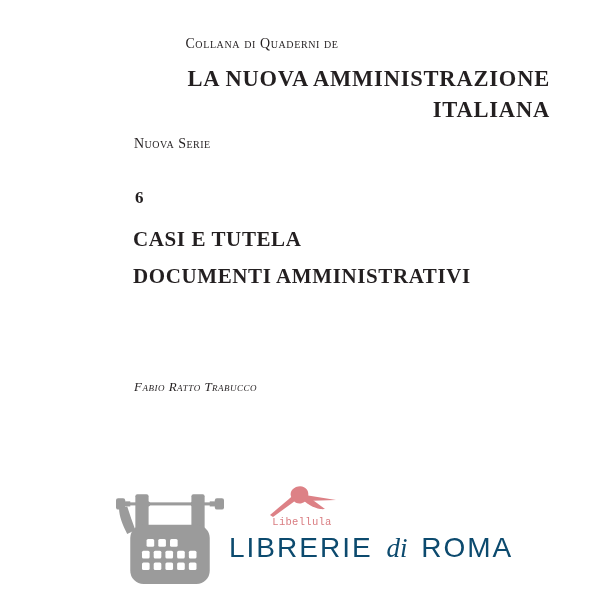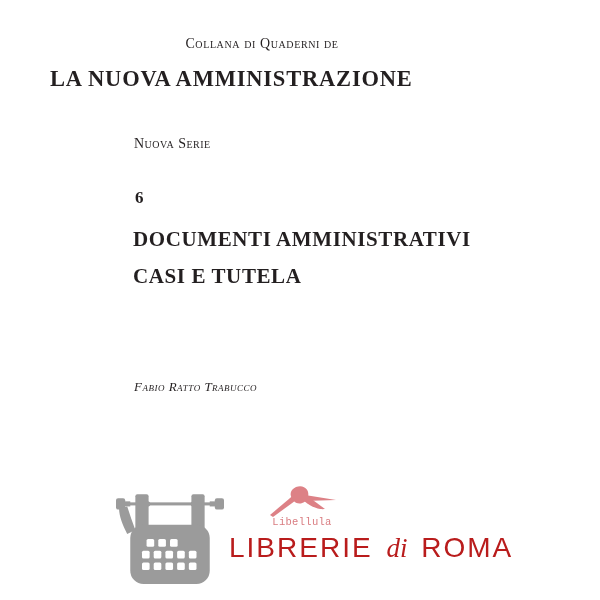--- a/index.html
+++ b/index.html
@@ -13,21 +13,21 @@
     margin:0 auto;
   }
   .collana{
     position:absolute;top:36px;left:0;width:524px;
     text-align:center;
     font-variant:small-caps;
     font-size:14px;letter-spacing:0.6px;
   }
   .series-title{
     position:absolute;top:63px;left:50px;width:500px;
-    text-align:left;
+    text-align:right;
     font-weight:bold;
     font-size:22.5px;line-height:31px;letter-spacing:0.8px;
   }
   .nuova-serie{
     position:absolute;top:136px;left:134px;
     font-variant:small-caps;
     font-size:14px;letter-spacing:0.5px;
   }
   .volume-number{
     position:absolute;top:188px;left:135px;
@@ -54,48 +54,49 @@
     text-align:center;
     font-family:Liberation Mono, monospace;
     font-size:10.5px;letter-spacing:0.3px;
     color:#d97c80;
   }
   .brand{
     position:absolute;left:229px;top:532px;width:360px;
     font-family:"Liberation Sans", sans-serif;
     font-size:28px;font-weight:normal;
     letter-spacing:2px;
-    color:#b91c1c;
+    color:#0c4a6e;
     white-space:nowrap;
   }
   .brand .di{
     font-family:"Liberation Serif", serif;
     font-style:italic;
     font-size:27px;letter-spacing:0;
     margin:0 4px;
   }
 </style>
 </head>
 <body>
 
 <div class="page">
 
   <div class="collana">Collana di Quaderni de</div>
 
   <div class="series-title">
     <div>LA NUOVA AMMINISTRAZIONE</div>
+    <div>ITALIANA</div>
   </div>
 
   <div class="nuova-serie">Nuova Serie</div>
 
   <div class="volume-number">6</div>
 
   <div class="main-title">
+    <div>CASI E TUTELA</div>
     <div>DOCUMENTI AMMINISTRATIVI</div>
-    <div>CASI E TUTELA</div>
   </div>
 
   <div class="author">Fabio Ratto Trabucco</div>
 
   <div>
 
     <svg class="typewriter" viewBox="0 0 106 93" xmlns="http://www.w3.org/2000/svg">
       <g fill="#9b9b9b">
 
         <rect x="10" y="13" width="86" height="3"></rect>

